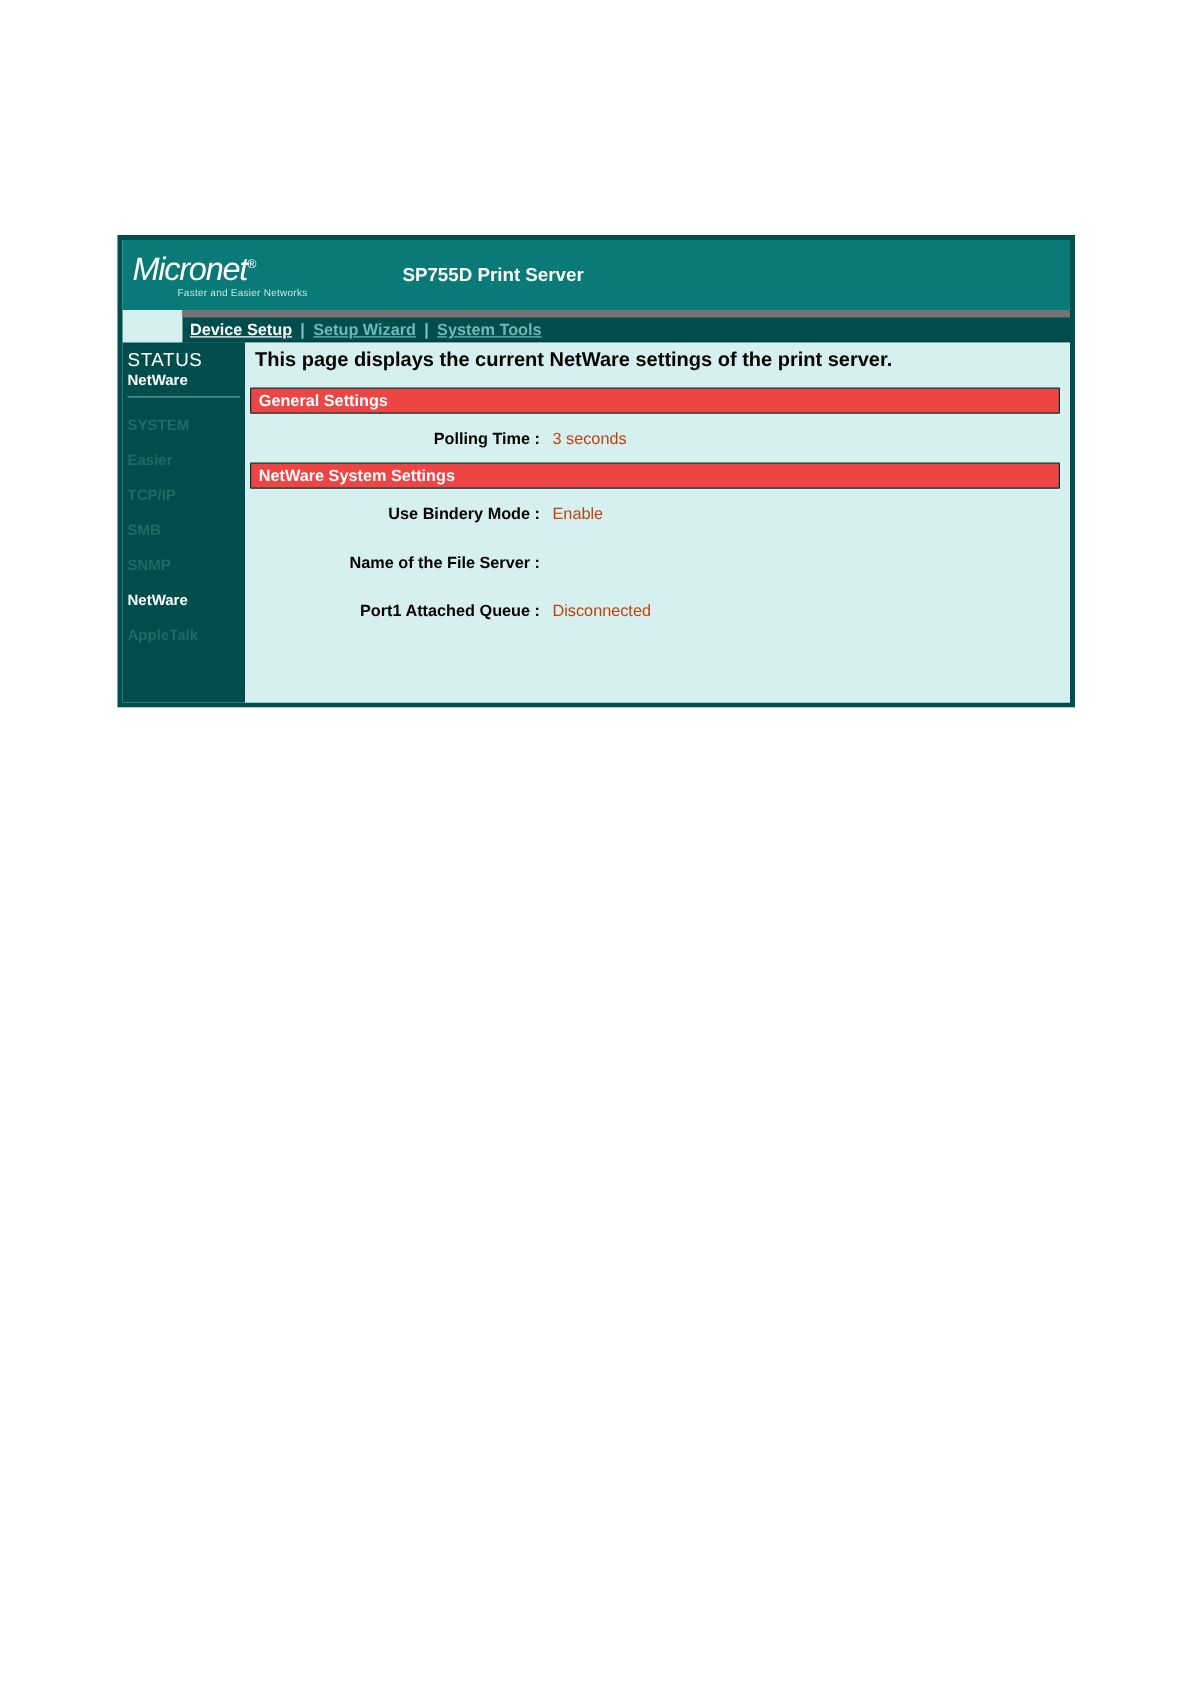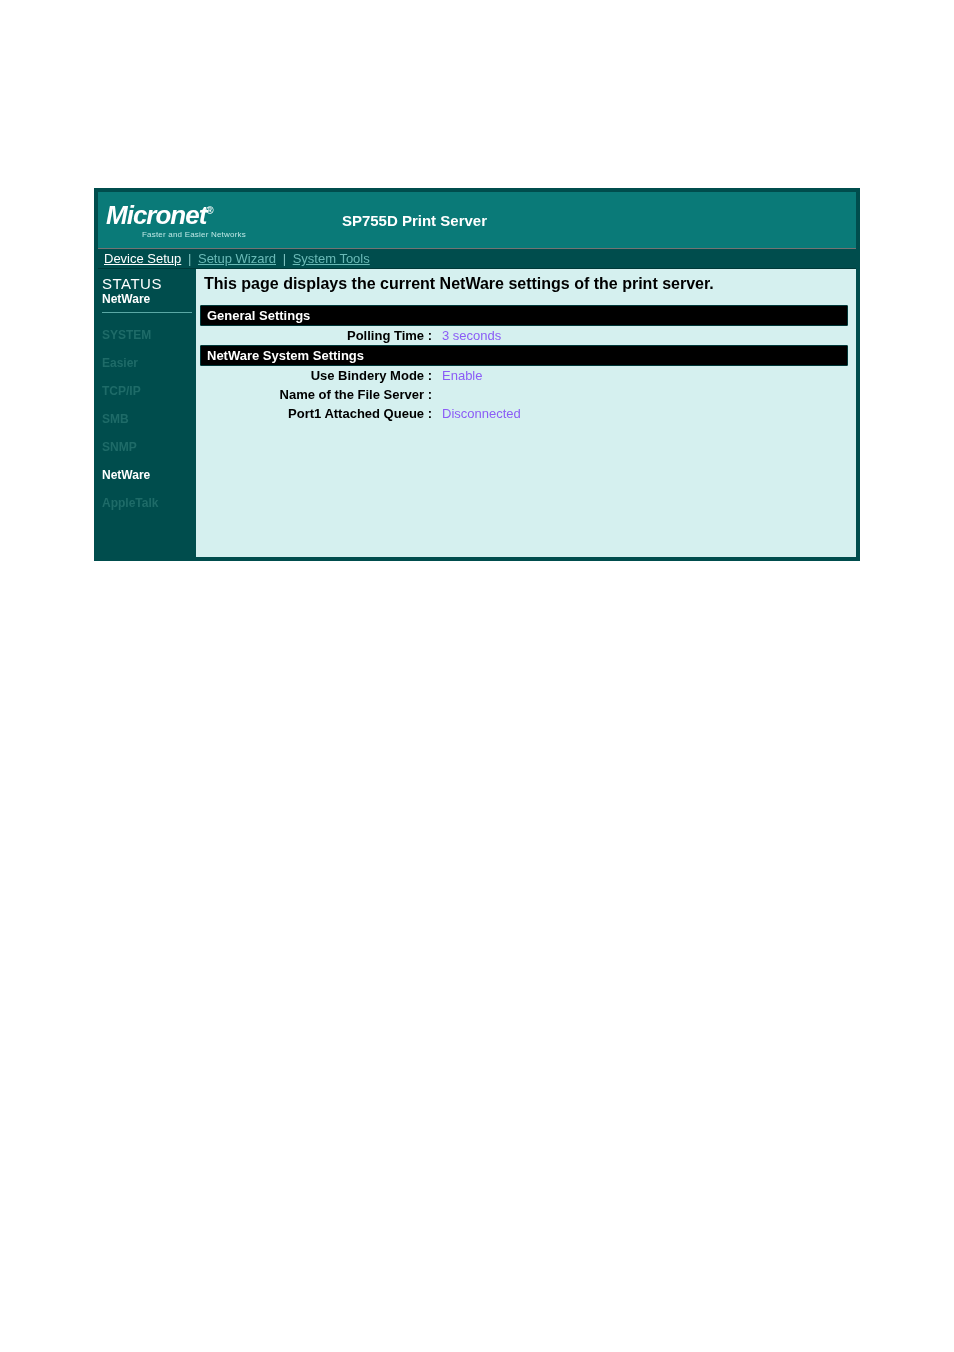--- a/index.html
+++ b/index.html
@@ -27,51 +27,52 @@
   }
   .logo-block {
     display: flex;
     flex-direction: column;
     justify-content: center;
     color: #fff;
   }
   .logo-text {
     font-family: Arial, Helvetica, sans-serif;
     font-size: 26px;
-    font-weight: bold;
+    font-weight: normal;
     font-style: italic;
     letter-spacing: -1px;
     line-height: 1;
   }
   .logo-text sup {
     font-size: 10px;
     font-style: normal;
     vertical-align: super;
   }
   .logo-tag {
     font-size: 8px;
     color: #bfe8e6;
     margin-top: 2px;
     letter-spacing: 0.2px;
     padding-left: 36px;
   }
   .header-title {
     color: #ffffff;
     font-weight: bold;
     font-size: 15px;
-    margin-left: 96px;
+    margin-left: 76px;
   }
   .topnav {
     background: #004d4d;
     color: #7fc3c1;
     font-size: 13px;
-    font-weight: normal;
+    font-weight: bold;
     padding: 2px 6px;
-    border-top: 1px solid #737373;
+    border-top: 6px solid #737373;
     border-bottom: 1px solid #003838;
+    margin-left: 48px;
   }
   .topnav .sep {
     color: #7fc3c1;
     padding: 0 3px;
   }
   .topnav a {
     text-decoration: underline;
     cursor: pointer;
   }
   .topnav .active {
@@ -125,43 +126,43 @@
     box-sizing: border-box;
     color: #000;
   }
   .intro {
     font-size: 16px;
     font-weight: bold;
     color: #000000;
     padding: 2px 0 12px 4px;
   }
   .section-header {
-    background: #000000;
+    background: #ef4444;
     color: #ffffff;
     font-weight: bold;
     font-size: 13px;
     padding: 2px 6px;
     border: 1px solid #003838;
     border-radius: 1px;
   }
   .kv-row {
     display: flex;
     font-size: 13px;
-    padding: 2px 0;
+    padding: 12px 0;
   }
   .kv-label {
     width: 238px;
     text-align: right;
     font-weight: bold;
     color: #000000;
     padding-right: 6px;
     box-sizing: border-box;
   }
   .kv-value {
-    color: #8b5cf6;
+    color: #c2410c;
     padding-left: 4px;
   }
 </style>
 </head>
 <body>
 
 <div class="outer-wrap">
   <div class="app">
 
     <div class="header">

